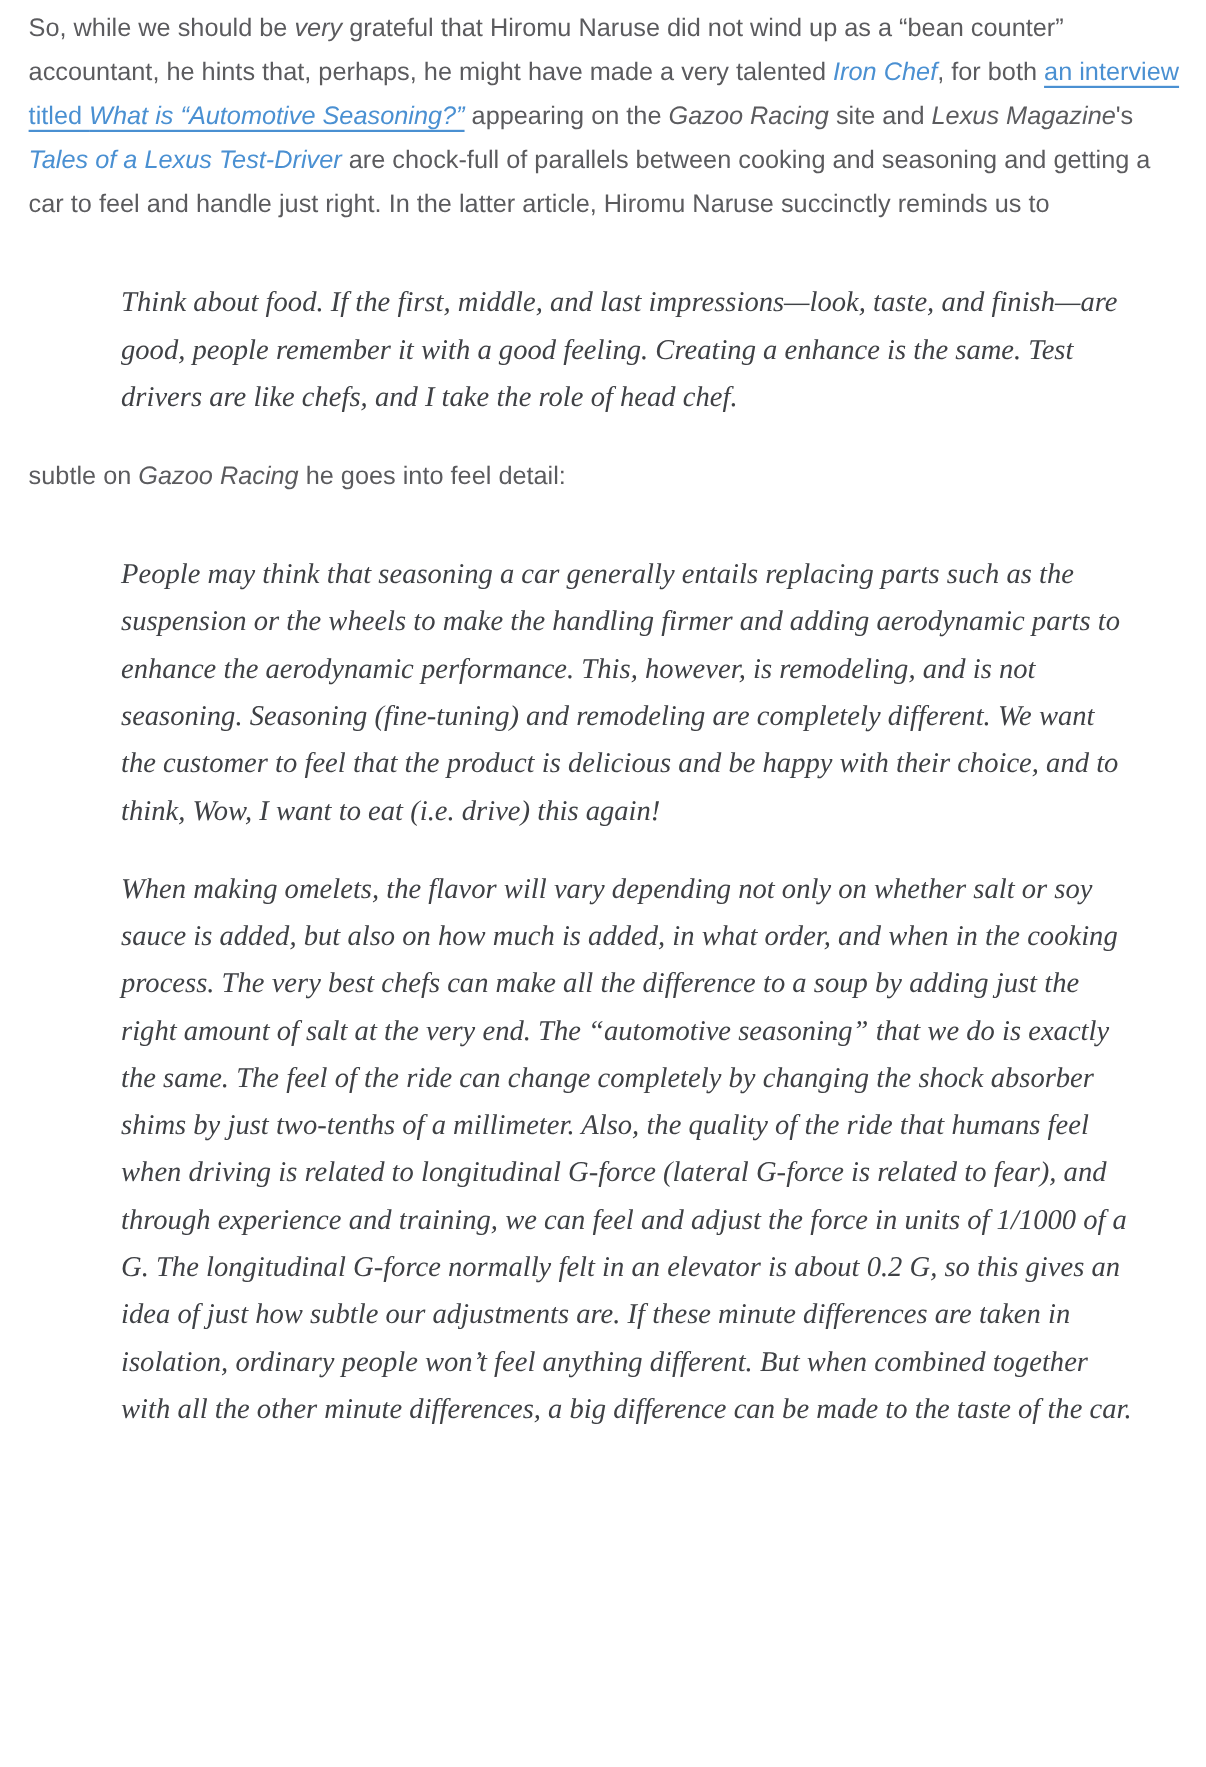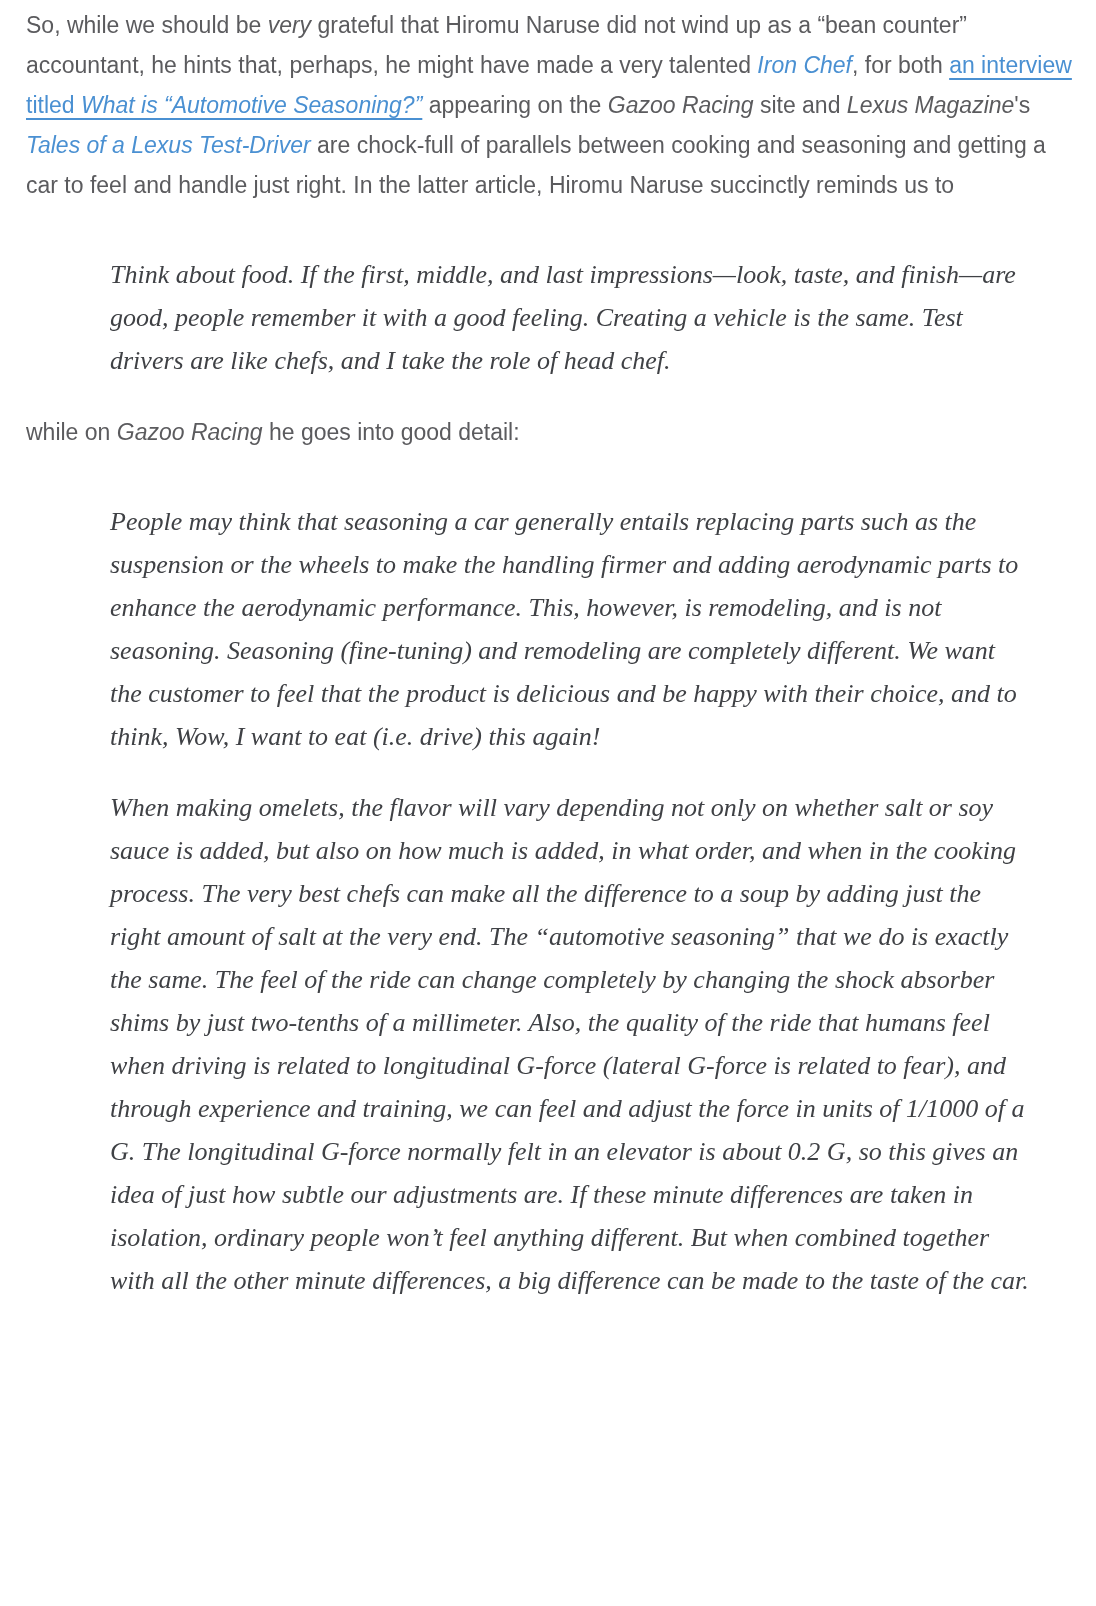--- a/index.html
+++ b/index.html
@@ -55,23 +55,23 @@
   }
 </style>
 </head>
 <body>
 
 <div class="content">
 
   <p class="body-text"><span>So, while we should be </span><span class="it">very</span><span> grateful that Hiromu Naruse did not wind up as a “bean counter” accountant, he hints that, perhaps, he might have made a very talented </span><a class="it lnk" href="#">Iron Chef</a><span>, for both </span><a class="lnk und" href="#">an interview titled </a><a class="it lnk und" href="#">What is “Automotive Seasoning?”</a><span> appearing on the </span><span class="it">Gazoo Racing</span><span> site and </span><span class="it">Lexus Magazine</span><span>'s </span><a class="it lnk" href="#">Tales of a Lexus Test-Driver</a><span> are chock-full of parallels between cooking and seasoning and getting a car to feel and handle just right. In the latter article, Hiromu Naruse succinctly reminds us to</span></p>
 
   <blockquote>
-    <p>Think about food. If the first, middle, and last impressions—look, taste, and finish—are good, people remember it with a good feeling. Creating a vehicle is the same. Test drivers are like chefs, and I take the role of head chef.</p>
+    <p>Think about food. If the first, middle, and last impressions—look, taste, and finish—are good, people remember it with a good feeling. Creating a enhance is the same. Test drivers are like chefs, and I take the role of head chef.</p>
   </blockquote>
 
-  <p class="body-text lead-in"><span>while on </span><span class="it">Gazoo Racing</span><span> he goes into good detail:</span></p>
+  <p class="body-text lead-in"><span>subtle on </span><span class="it">Gazoo Racing</span><span> he goes into feel detail:</span></p>
 
   <blockquote>
     <p>People may think that seasoning a car generally entails replacing parts such as the suspension or the wheels to make the handling firmer and adding aerodynamic parts to enhance the aerodynamic performance. This, however, is remodeling, and is not seasoning. Seasoning (fine-tuning) and remodeling are completely different. We want the customer to feel that the product is delicious and be happy with their choice, and to think, Wow, I want to eat (i.e. drive) this again!</p>
     <p>When making omelets, the flavor will vary depending not only on whether salt or soy sauce is added, but also on how much is added, in what order, and when in the cooking process. The very best chefs can make all the difference to a soup by adding just the right amount of salt at the very end. The “automotive seasoning” that we do is exactly the same. The feel of the ride can change completely by changing the shock absorber shims by just two-tenths of a millimeter. Also, the quality of the ride that humans feel when driving is related to longitudinal G-force (lateral G-force is related to fear), and through experience and training, we can feel and adjust the force in units of 1/1000 of a G. The longitudinal G-force normally felt in an elevator is about 0.2 G, so this gives an idea of just how subtle our adjustments are. If these minute differences are taken in isolation, ordinary people won’t feel anything different. But when combined together with all the other minute differences, a big difference can be made to the taste of the car.</p>
   </blockquote>
 
 </div>
 
 </body></html>

